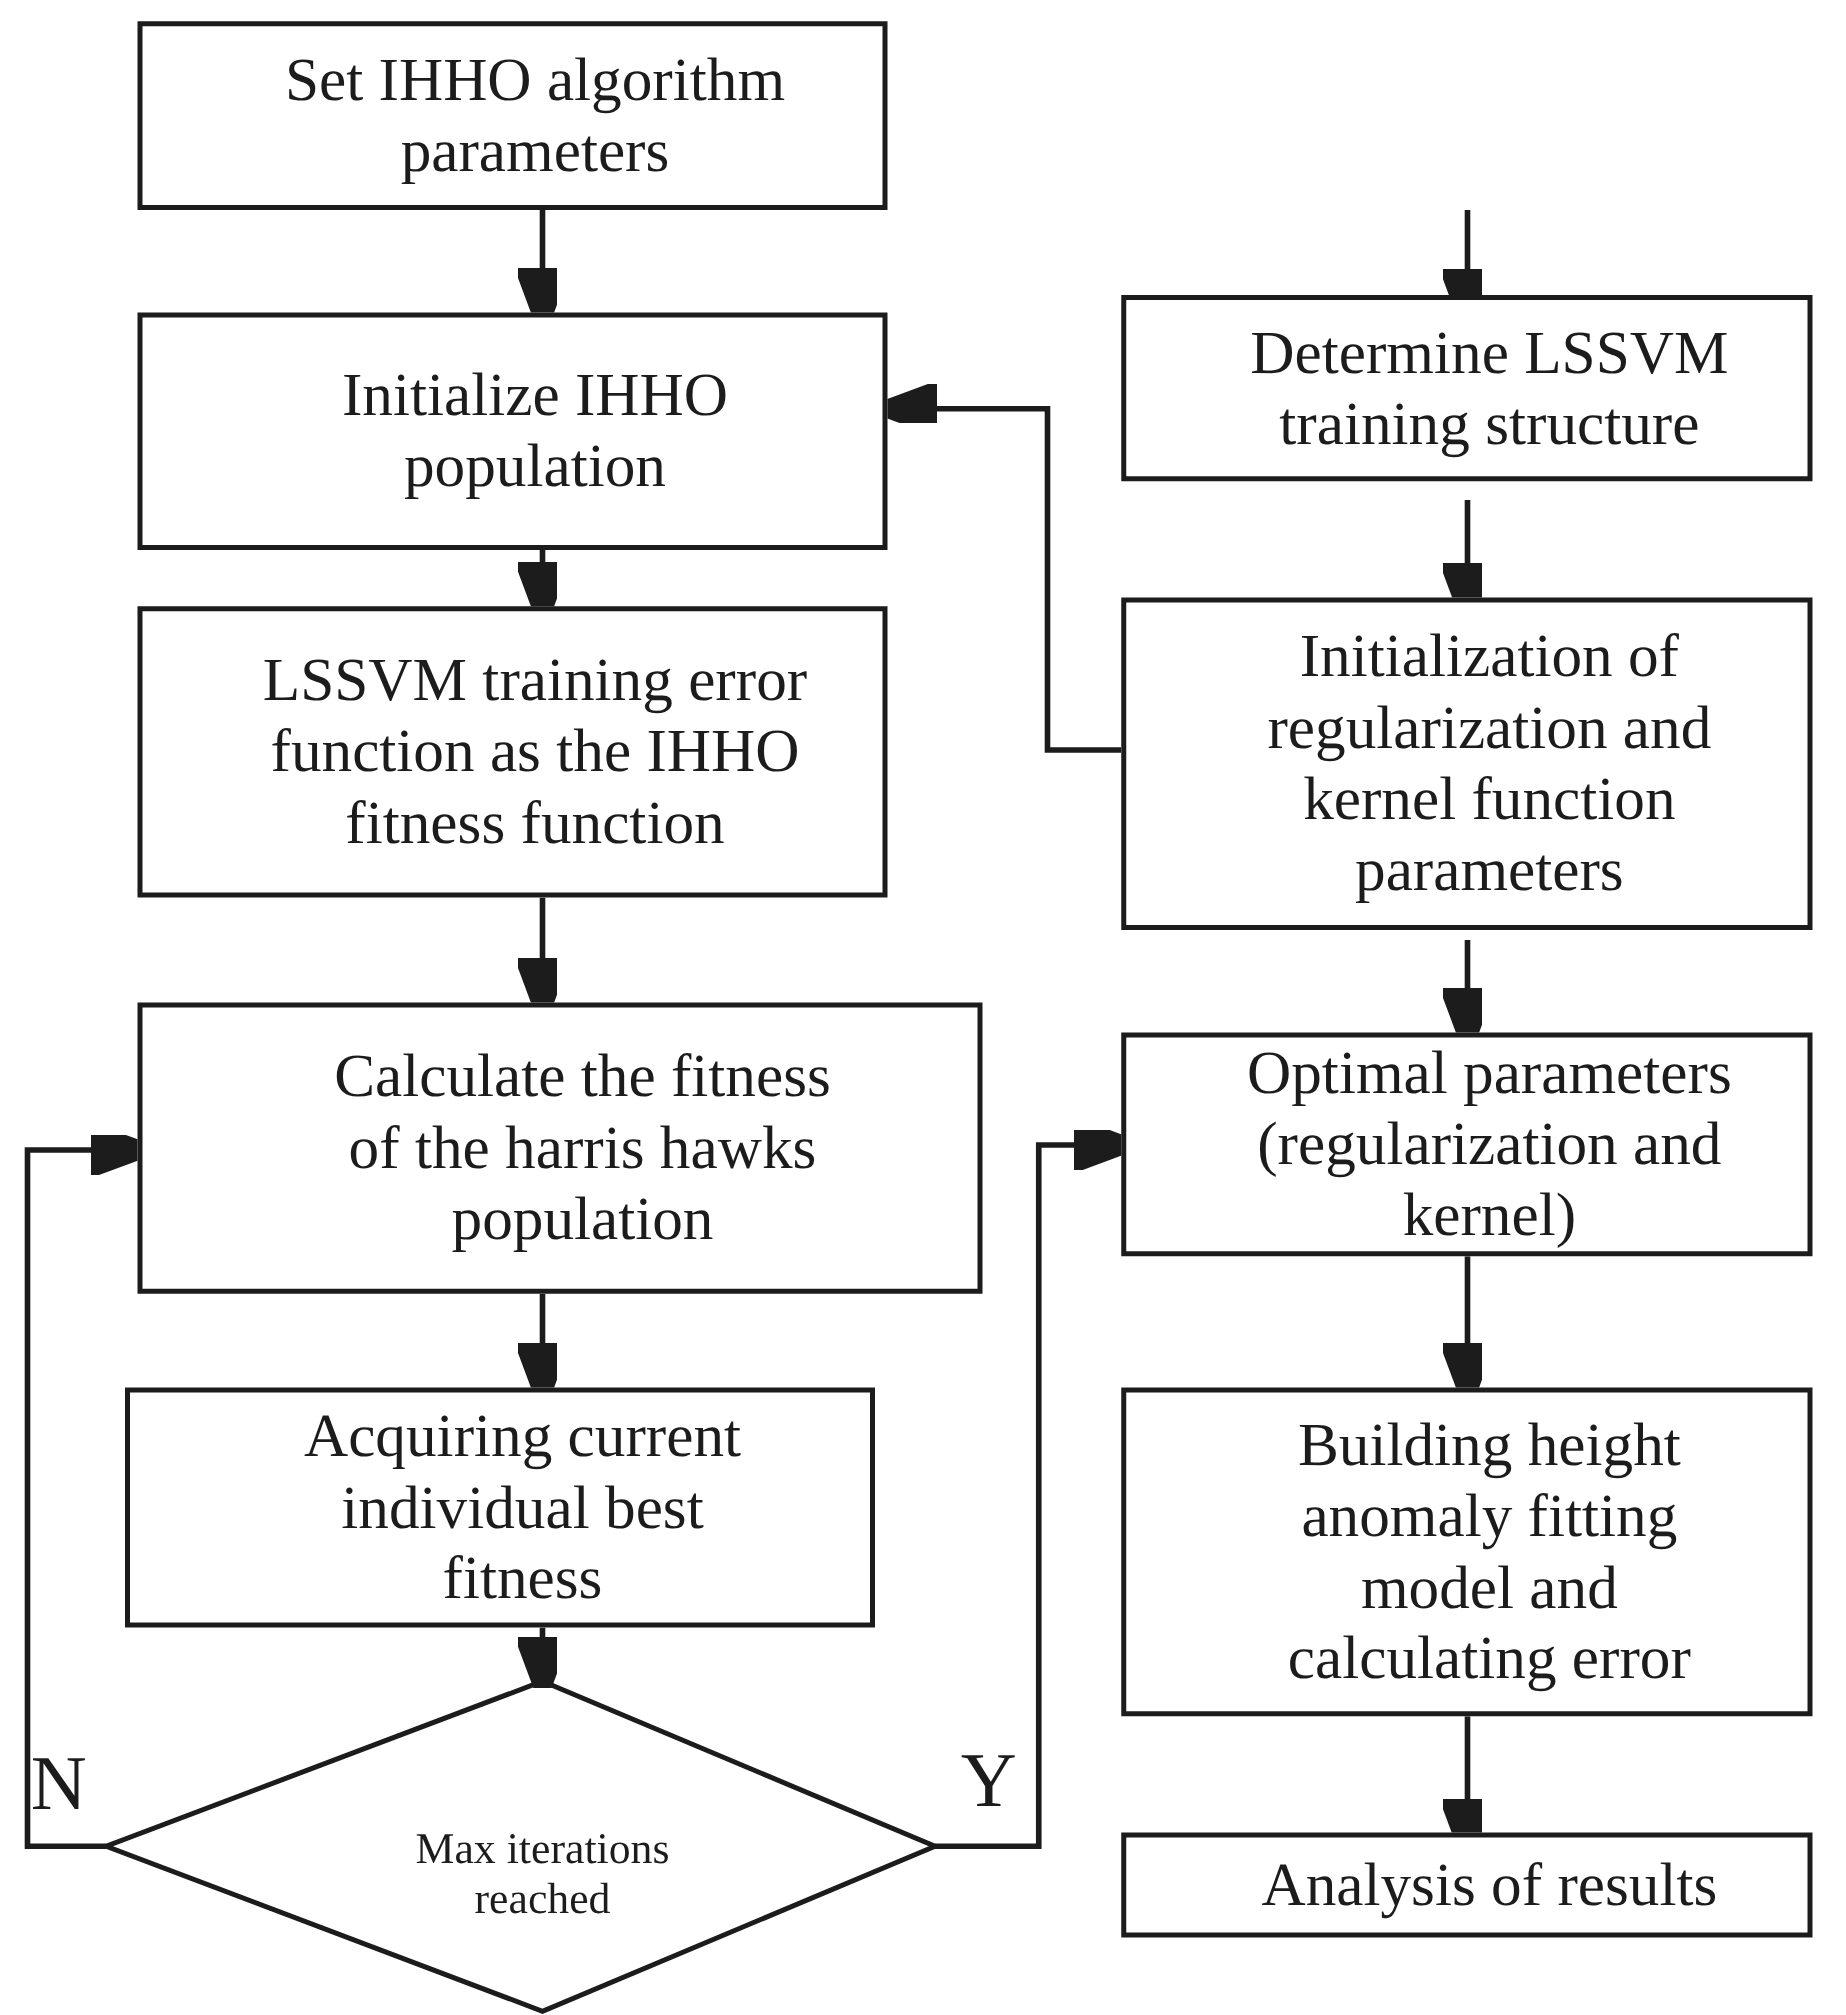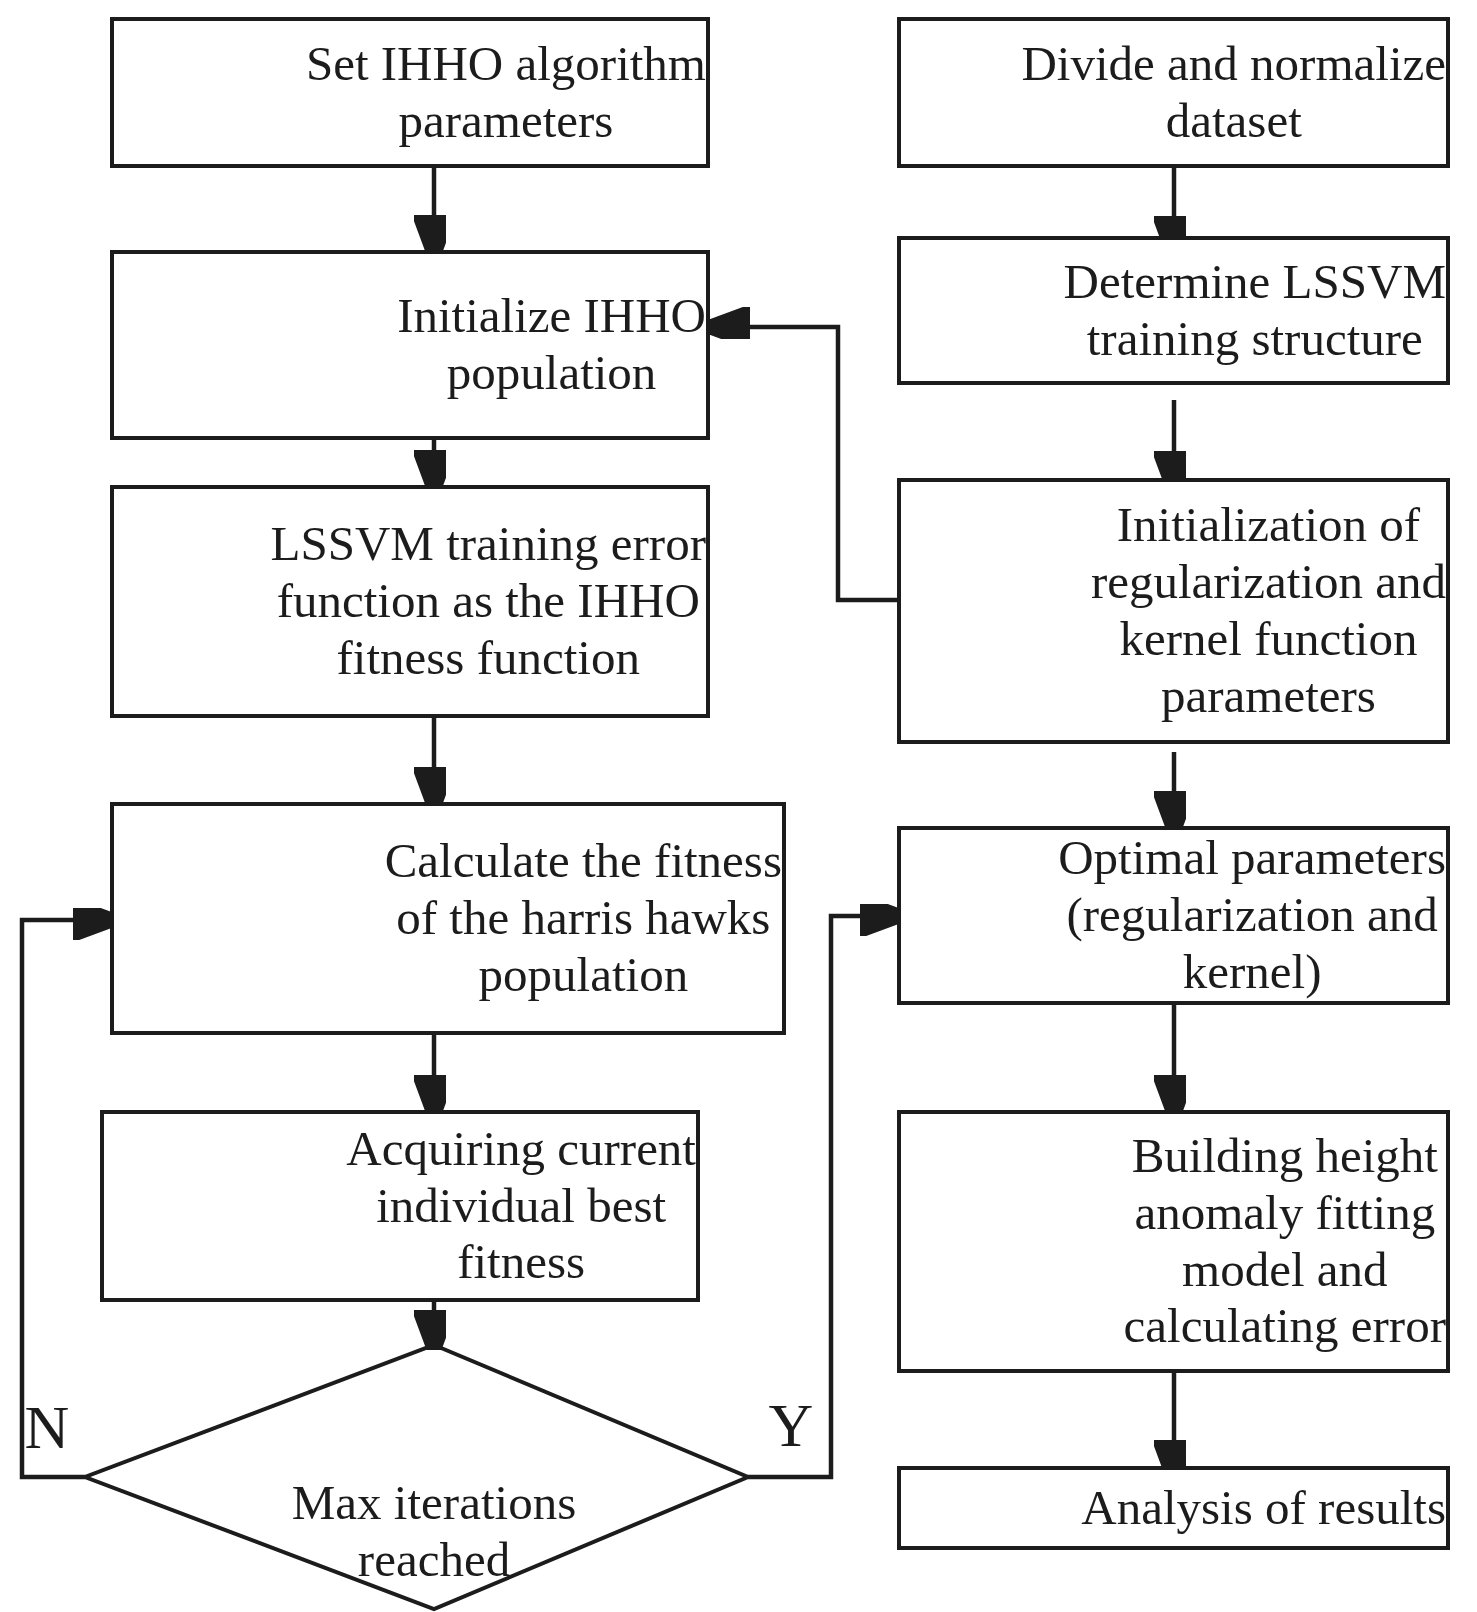--- a/index.html
+++ b/index.html
@@ -28,31 +28,31 @@
     stroke: #1c1c1c;
     stroke-width: 4;
   }
   .node {
     position: absolute;
     box-sizing: border-box;
     border: 4px solid #1c1c1c;
     background: #ffffff;
     display: flex;
     align-items: center;
-    justify-content: flex-end;
+    justify-content: center;
     text-align: center;
     font-size: 49px;
     line-height: 1.16;
     white-space: pre-line;
     padding-left: 36px;
   }
   .free-label {
     position: absolute;
     text-align: center;
-    font-size: 49px;
+    font-size: 35px;
     line-height: 1.16;
     white-space: pre-line;
   }
   .edge-label {
     position: absolute;
     width: 80px;
     text-align: center;
     font-size: 62px;
     line-height: 1;
   }
@@ -114,24 +114,20 @@
     <span>Acquiring current
 individual best
 fitness</span>
   </div>
 
   <div class="free-label" style="left:234px; top:1418px; width:400px;">
     <span>Max iterations
 reached</span>
   </div>
 
-  <div class="node" style="left:897px; top:17px; width:553px; height:151px">
-    <span>Divide and normalize
-dataset</span>
-  </div>
 
   <div class="node" style="left:897px; top:236px; width:553px; height:149px">
     <span>Determine LSSVM
 training structure</span>
   </div>
 
   <div class="node" style="left:897px; top:478px; width:553px; height:266px">
     <span>Initialization of
 regularization and
 kernel function

